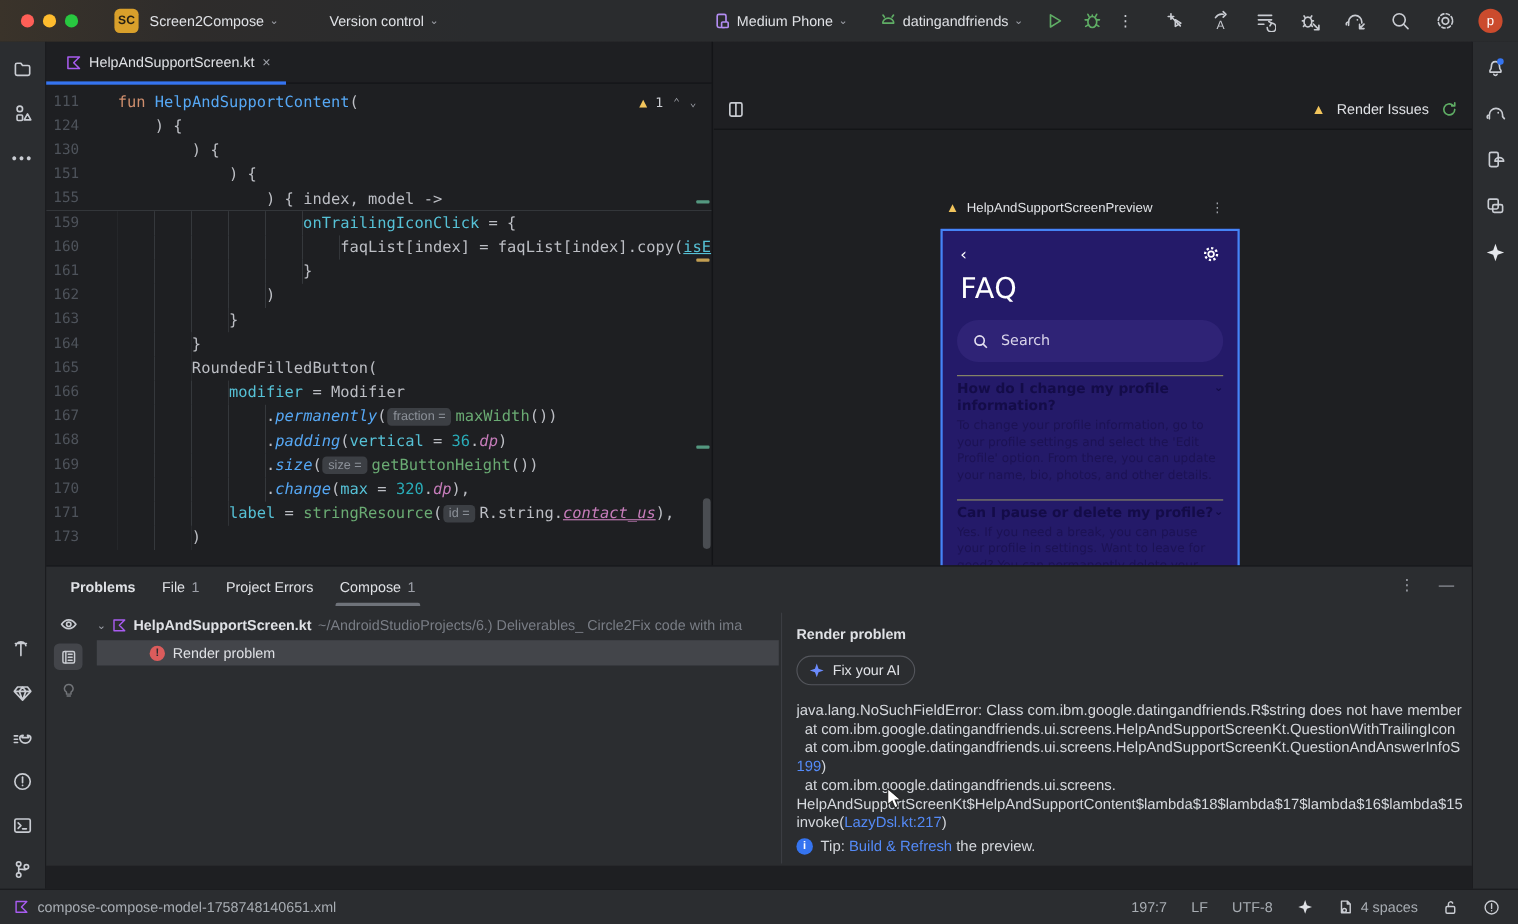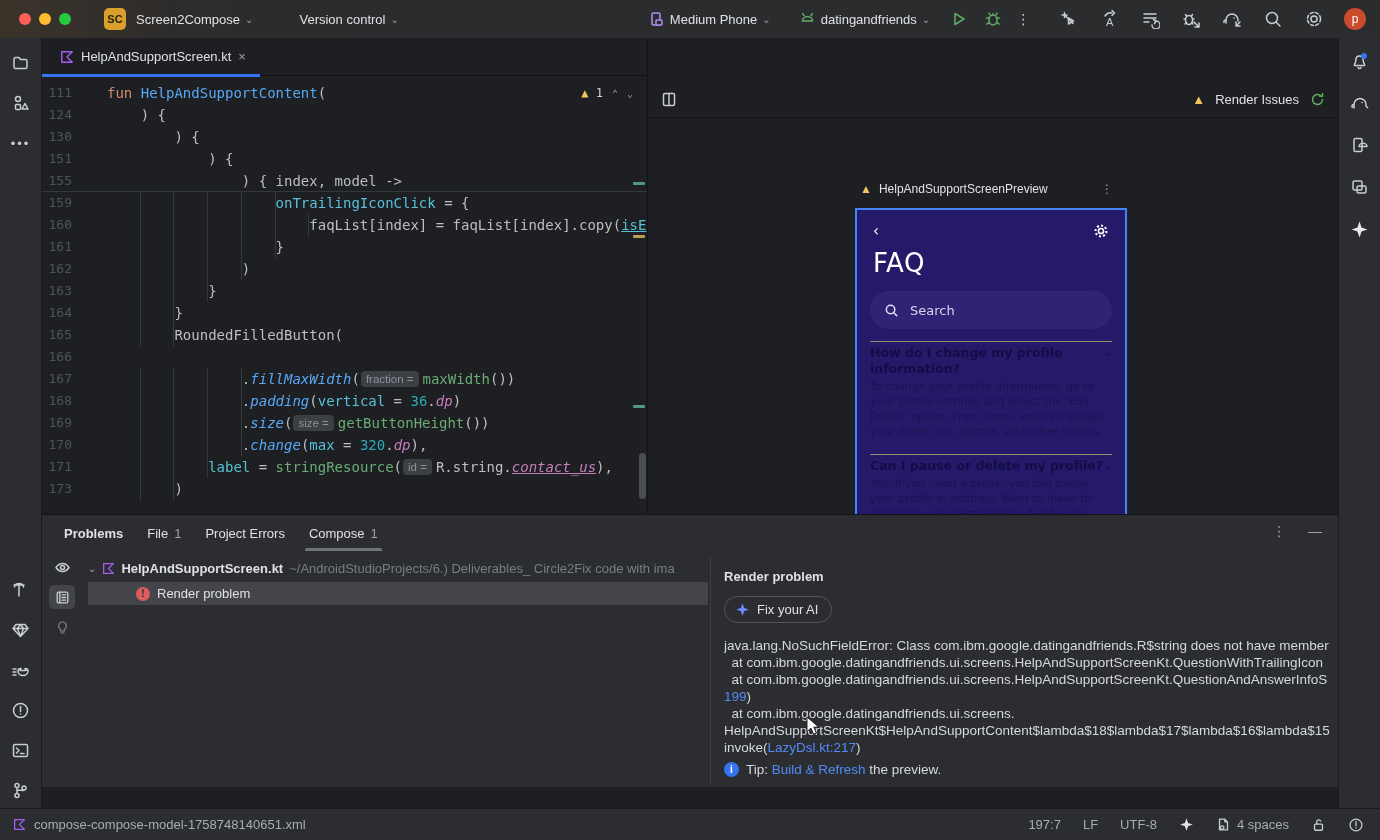--- a/index.html
+++ b/index.html
@@ -339,22 +339,22 @@
         <div class="code-line"><span class="ln">130</span><span class="ct"><span class="ind ng" style="width: 8ch;"></span><span class="sp">) {</span></span></div>
         <div class="code-line"><span class="ln">151</span><span class="ct"><span class="ind ng" style="width: 12ch;"></span><span class="sp">) {</span></span></div>
         <div class="code-line sep"><span class="ln">155</span><span class="ct"><span class="ind ng" style="width: 16ch;"></span><span class="sp">) { index, model -&gt;</span></span></div>
         <div class="code-line"><span class="ln">159</span><span class="ct"><span class="ind" style="width: 20ch;"></span><span class="sa">onTrailingIconClick</span><span class="sp"> = {</span></span></div>
         <div class="code-line"><span class="ln">160</span><span class="ct"><span class="ind" style="width: 24ch;"></span><span class="sp">faqList[index] = faqList[index].copy(</span><span class="sc">isE</span></span></div>
         <div class="code-line"><span class="ln">161</span><span class="ct"><span class="ind" style="width: 20ch;"></span><span class="sp">}</span></span></div>
         <div class="code-line"><span class="ln">162</span><span class="ct"><span class="ind" style="width: 16ch;"></span><span class="sp">)</span></span></div>
         <div class="code-line"><span class="ln">163</span><span class="ct"><span class="ind" style="width: 12ch;"></span><span class="sp">}</span></span></div>
         <div class="code-line"><span class="ln">164</span><span class="ct"><span class="ind" style="width: 8ch;"></span><span class="sp">}</span></span></div>
         <div class="code-line"><span class="ln">165</span><span class="ct"><span class="ind" style="width: 8ch;"></span><span class="sp">RoundedFilledButton(</span></span></div>
-        <div class="code-line"><span class="ln">166</span></div>
-        <div class="code-line"><span class="ln">167</span><span class="ct"><span class="ind" style="width: 16ch;"></span><span class="sp">.</span><span class="se">fillMaxWidth</span><span class="sp">(</span><span class="si">fraction =</span><span class="sg">maxWidth</span><span class="sp">())</span></span></div>
+        <div class="code-line"><span class="ln">166</span><span class="ct"><span class="ind" style="width: 12ch;"></span><span class="sa">modifier</span><span class="sp"> = Modifier</span></span></div>
+        <div class="code-line"><span class="ln">167</span><span class="ct"><span class="ind" style="width: 16ch;"></span><span class="sp">.</span><span class="se">permanently</span><span class="sp">(</span><span class="si">fraction =</span><span class="sg">maxWidth</span><span class="sp">())</span></span></div>
         <div class="code-line"><span class="ln">168</span><span class="ct"><span class="ind" style="width: 16ch;"></span><span class="sp">.</span><span class="se">padding</span><span class="sp">(</span><span class="sa">vertical</span><span class="sp"> = </span><span class="sn">36</span><span class="sp">.</span><span class="sx">dp</span><span class="sp">)</span></span></div>
         <div class="code-line"><span class="ln">169</span><span class="ct"><span class="ind" style="width: 16ch;"></span><span class="sp">.</span><span class="se">size</span><span class="sp">(</span><span class="si">size =</span><span class="sg">getButtonHeight</span><span class="sp">())</span></span></div>
         <div class="code-line"><span class="ln">170</span><span class="ct"><span class="ind" style="width: 16ch;"></span><span class="sp">.</span><span class="se">change</span><span class="sp">(</span><span class="sa">max</span><span class="sp"> = </span><span class="sn">320</span><span class="sp">.</span><span class="sx">dp</span><span class="sp">),</span></span></div>
         <div class="code-line"><span class="ln">171</span><span class="ct"><span class="ind" style="width: 12ch;"></span><span class="sa">label</span><span class="sp"> = </span><span class="sg">stringResource</span><span class="sp">(</span><span class="si">id =</span><span class="sp">R.string.</span><span class="su">contact_us</span><span class="sp">),</span></span></div>
         <div class="code-line"><span class="ln">173</span><span class="ct"><span class="ind" style="width: 8ch;"></span><span class="sp">)</span></span></div>
       </div>
   </div>
 
   <div class="preview">
     <div class="pv-toolbar">

